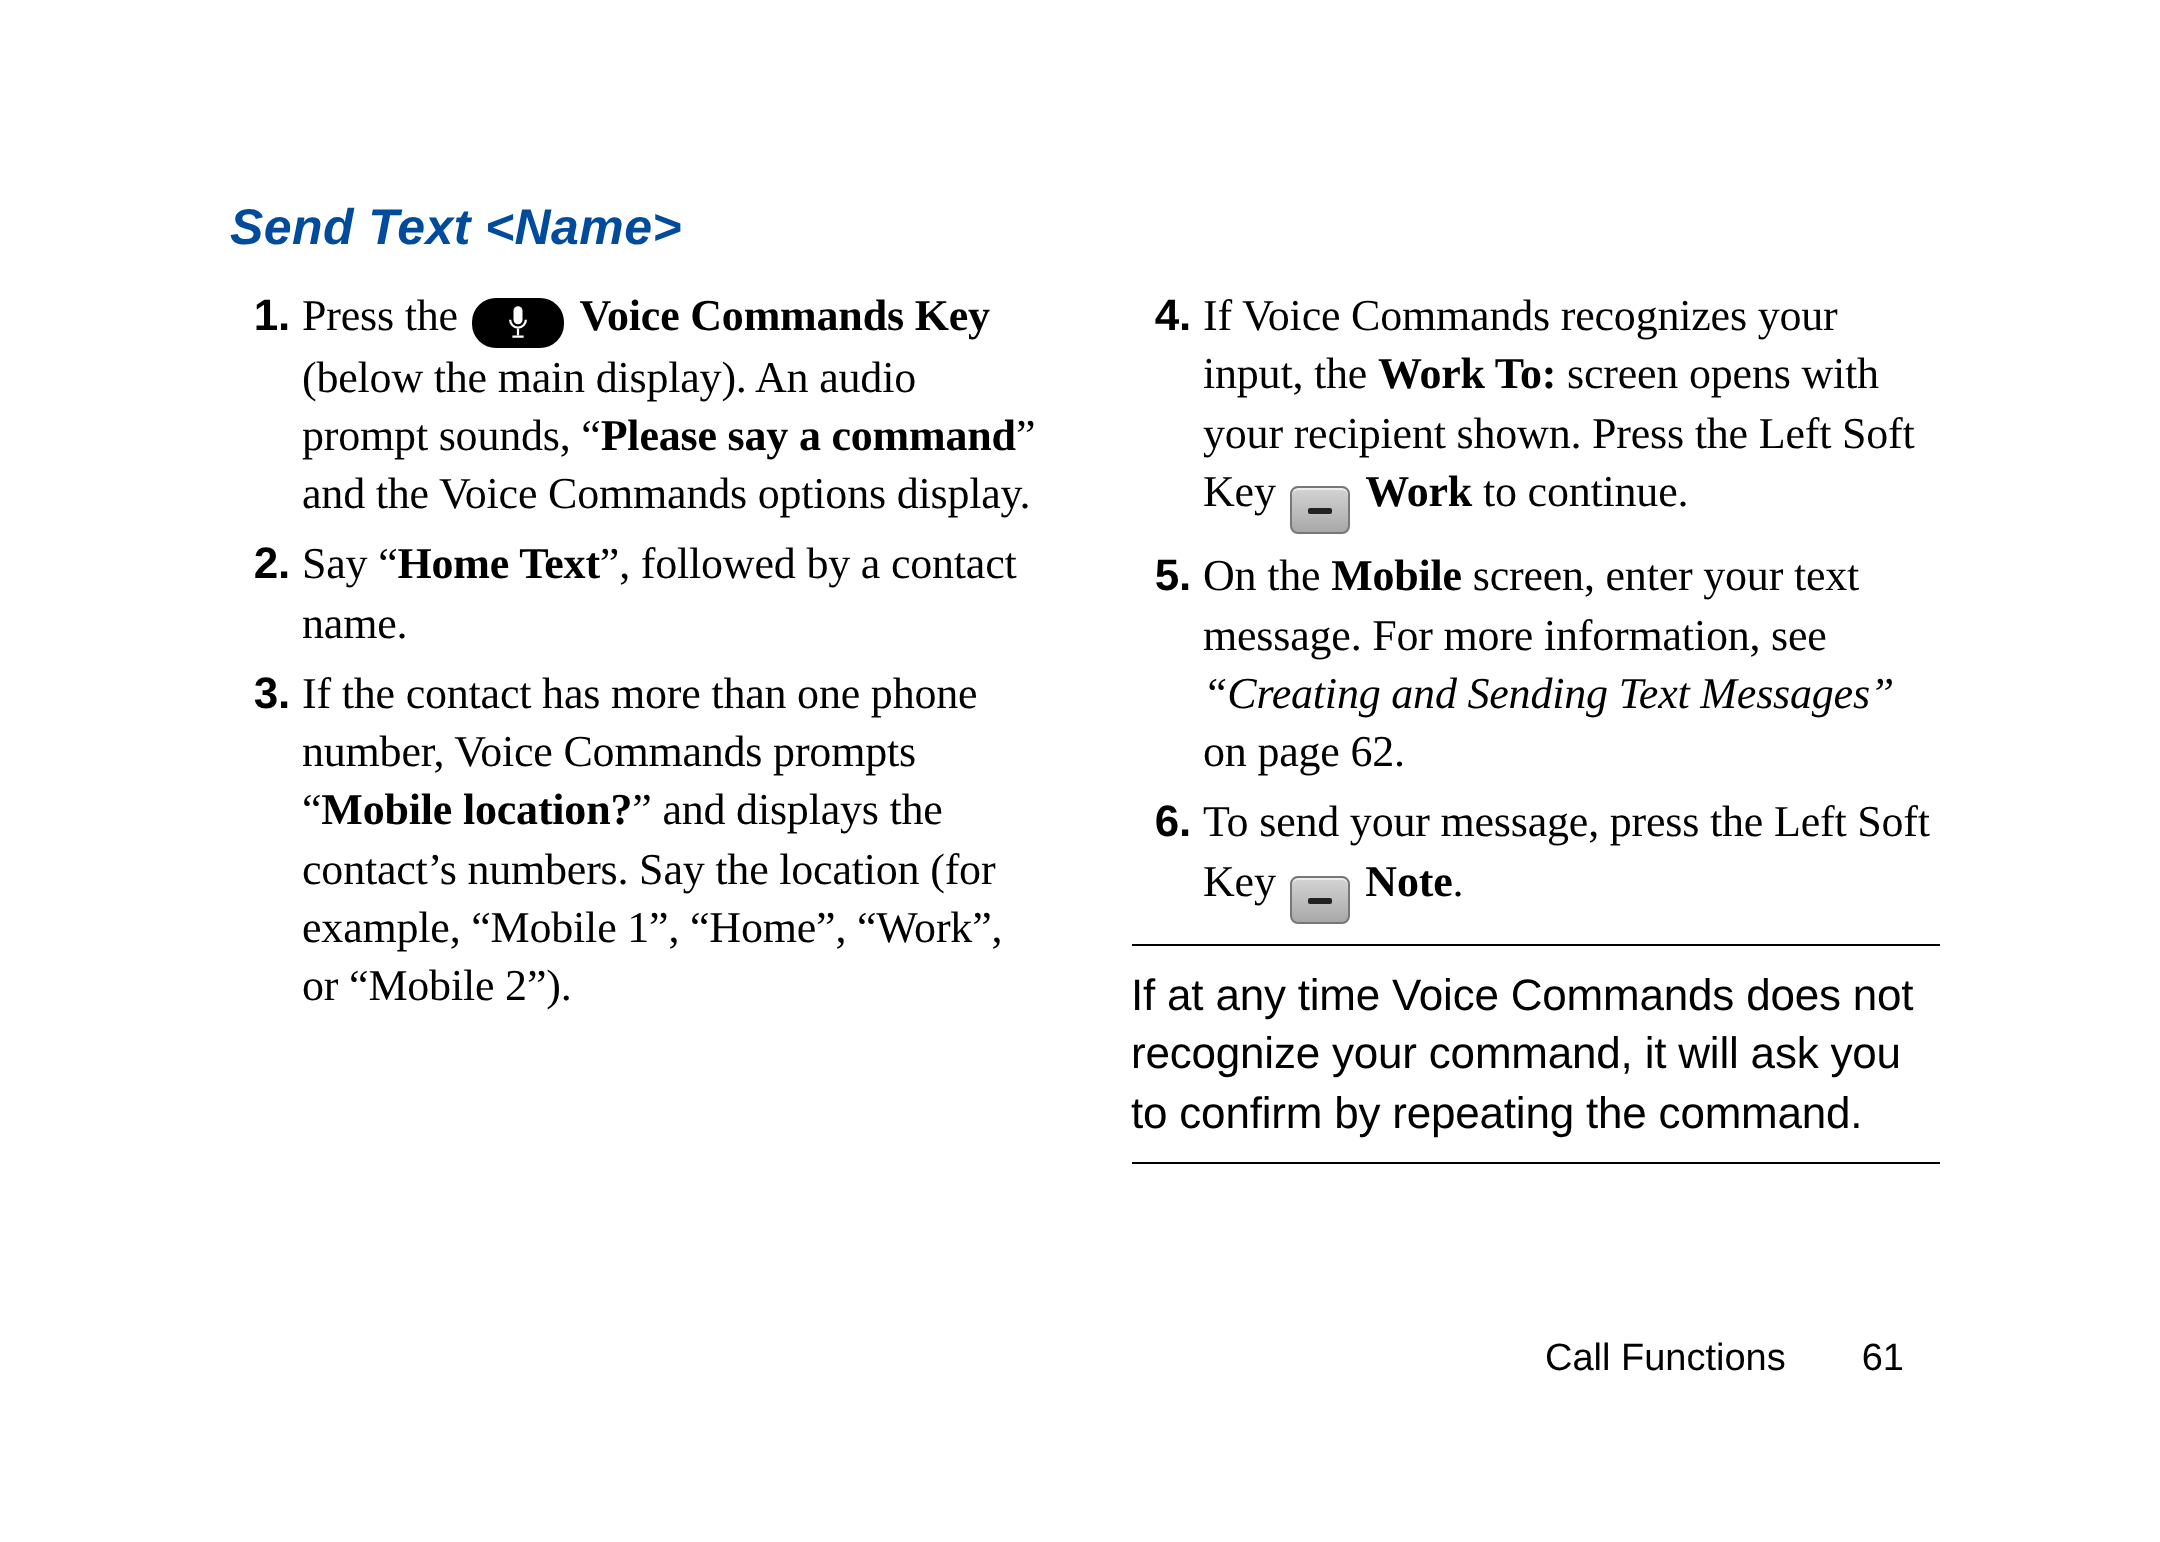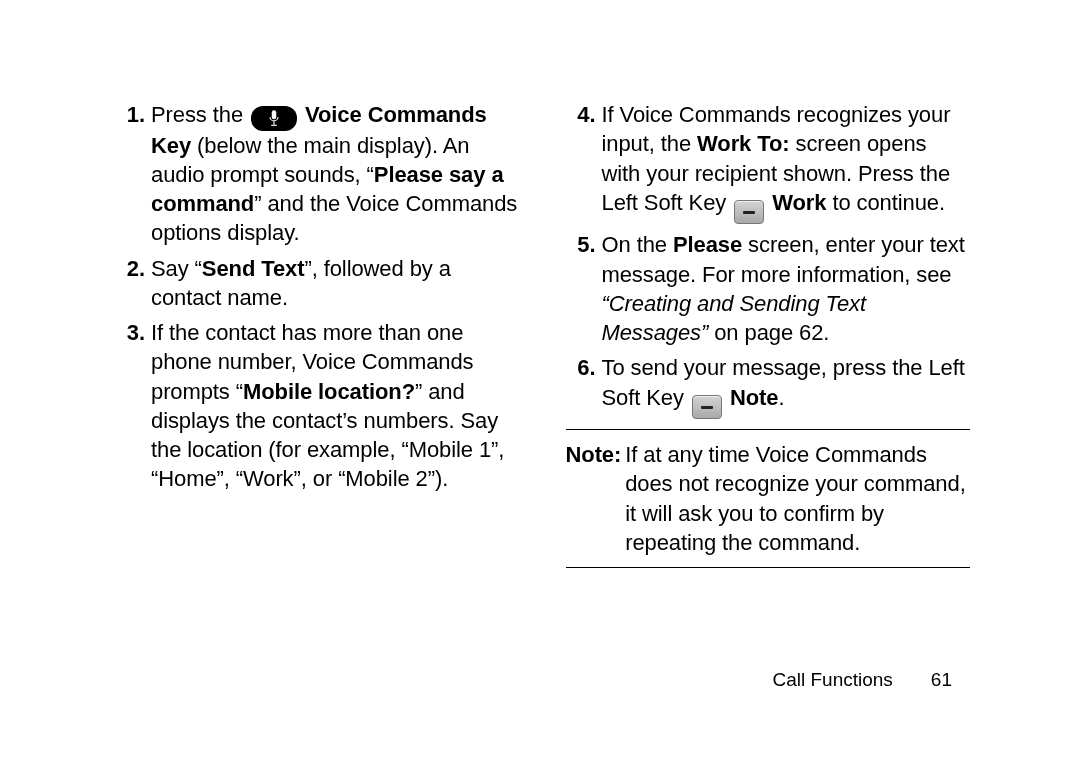--- a/index.html
+++ b/index.html
@@ -52,20 +52,21 @@
     margin-bottom: 6px;
   }
   ol.steps > li > .num {
     flex: 0 0 30px;
     font-weight: 700;
     text-align: right;
     padding-right: 6px;
   }
   ol.steps > li > .body {
     flex: 1 1 auto;
+    font-family: Liberation Serif, serif;
   }
   b { font-weight: 700; }
   .ital { font-style: italic; }
   .mic-key {
     display: inline-flex;
     align-items: center;
     justify-content: center;
     width: 46px;
     height: 25px;
     background: #000;
@@ -122,67 +123,67 @@
     color: #000;
     display: flex;
     gap: 38px;
     align-items: flex-start;
   }
 </style>
 </head>
 <body>
 
 <div class="page">
+  <div class="heading">Send Text &lt;Name&gt;</div>
 
   <div class="columns">
     <div class="col col-narrow">
       <ol class="steps" id="left-steps">
           <li>
             <span class="num">1.</span>
             <span class="body">Press the <span class="mic-key">
                 <svg viewBox="0 0 24 32">
                   <rect x="8" y="2" width="8" height="16" rx="4"></rect>
                   <path d="M4 14a8 8 0 0 0 16 0h-2a6 6 0 0 1-12 0H4z"></path>
                   <rect x="11" y="22" width="2" height="6"></rect>
                   <rect x="7" y="28" width="10" height="2"></rect>
                 </svg>
               </span> <b>Voice Commands Key</b> (below the main display). An audio prompt sounds, “<b>Please say a command</b>” and the Voice Commands options display.</span>
           </li>
           <li>
             <span class="num">2.</span>
-            <span class="body">Say “<b>Send Text</b>”, followed by a contact name.</span>
+            <span class="body">Say “<b>Home Text</b>”, followed by a contact name.</span>
           </li>
           <li>
             <span class="num">3.</span>
             <span class="body">If the contact has more than one phone number, Voice Commands prompts “<b>Mobile location?</b>” and displays the contact’s numbers. Say the location (for example, “Mobile 1”, “Home”, “Work”, or “Mobile 2”).</span>
           </li>
         </ol>
     </div>
     <div class="col col-narrow">
       <ol class="steps" id="right-steps">
           <li>
             <span class="num">4.</span>
             <span class="body">If Voice Commands recognizes your input, the <b>Work To:</b> screen opens with your recipient shown. Press the Left Soft Key <span class="soft-key">
                 <span class="dash"></span>
               </span> <b>Work</b> to continue.</span>
           </li>
           <li>
             <span class="num">5.</span>
-            <span class="body">On the <b>Please</b> screen, enter your text message. For more information, see <span class="ital">“Creating and Sending Text Messages”</span> on page 62.</span>
+            <span class="body">On the <b>Mobile</b> screen, enter your text message. For more information, see <span class="ital">“Creating and Sending Text Messages”</span> on page 62.</span>
           </li>
           <li>
             <span class="num">6.</span>
             <span class="body">To send your message, press the Left Soft Key <span class="soft-key">
                 <span class="dash"></span>
               </span> <b>Note</b>.</span>
           </li>
         </ol>
       <hr class="sep">
       <div class="note-block">
-        <div class="note-label">Note:</div>
         <div class="note-body">If at any time Voice Commands does not recognize your command, it will ask you to confirm by repeating the command.</div>
       </div>
       <hr class="sep">
     </div>
   </div>
 
   <div class="footer">
     <span>Call Functions</span>
     <span>61</span>
   </div>

